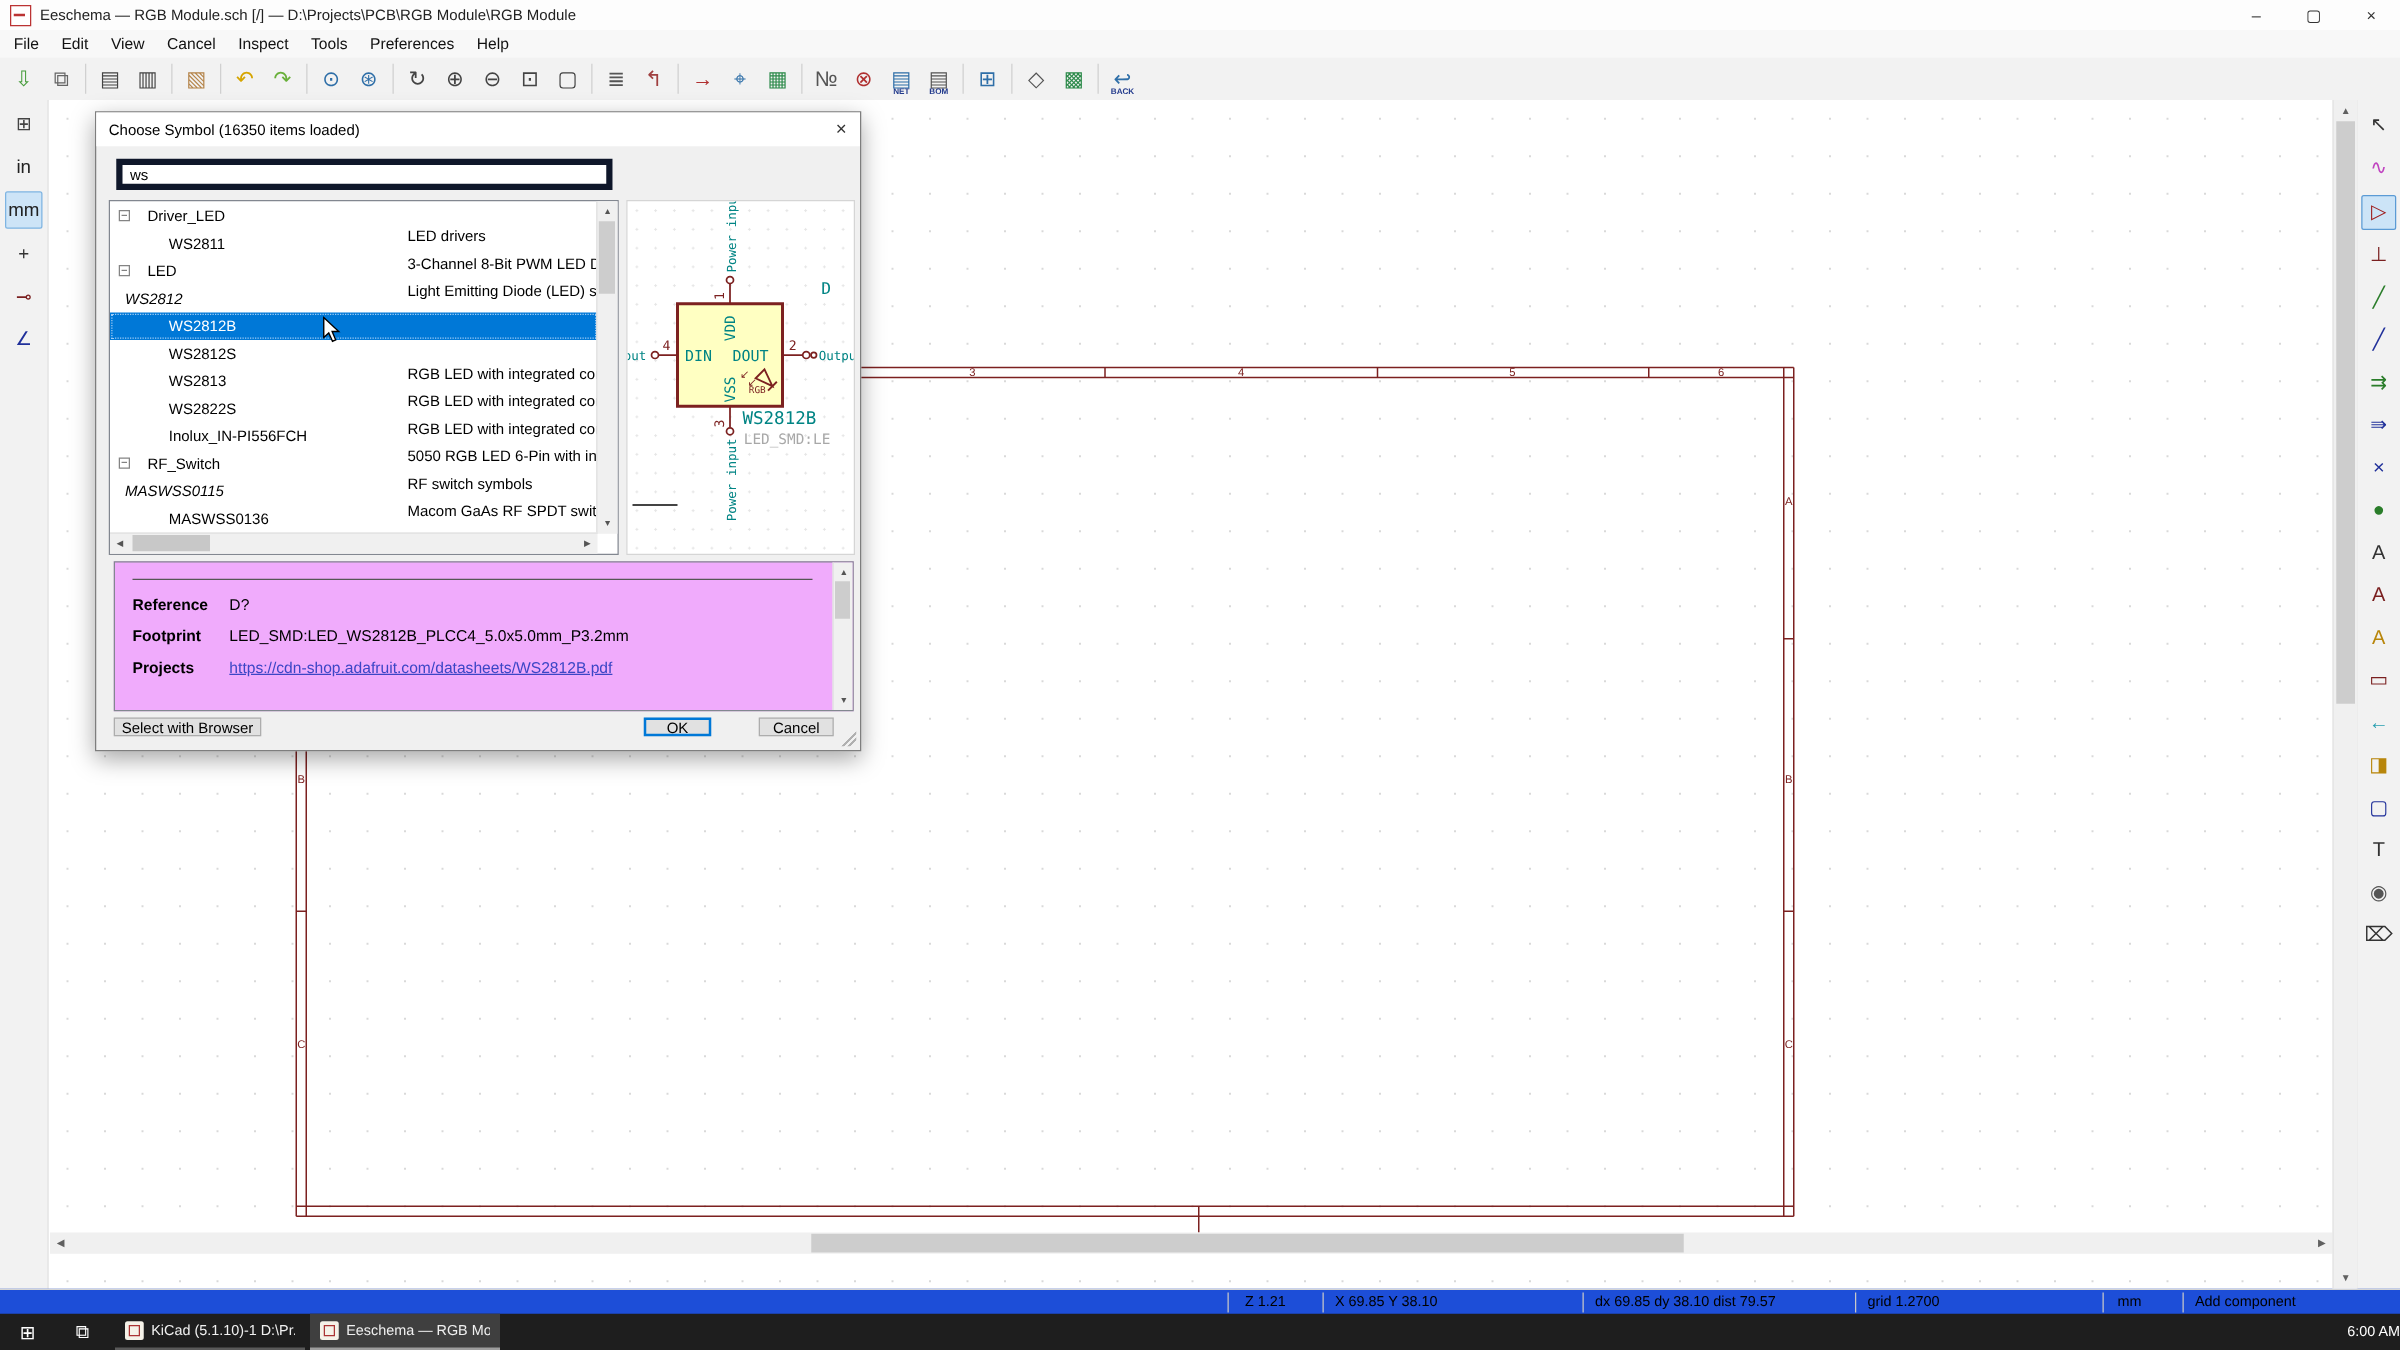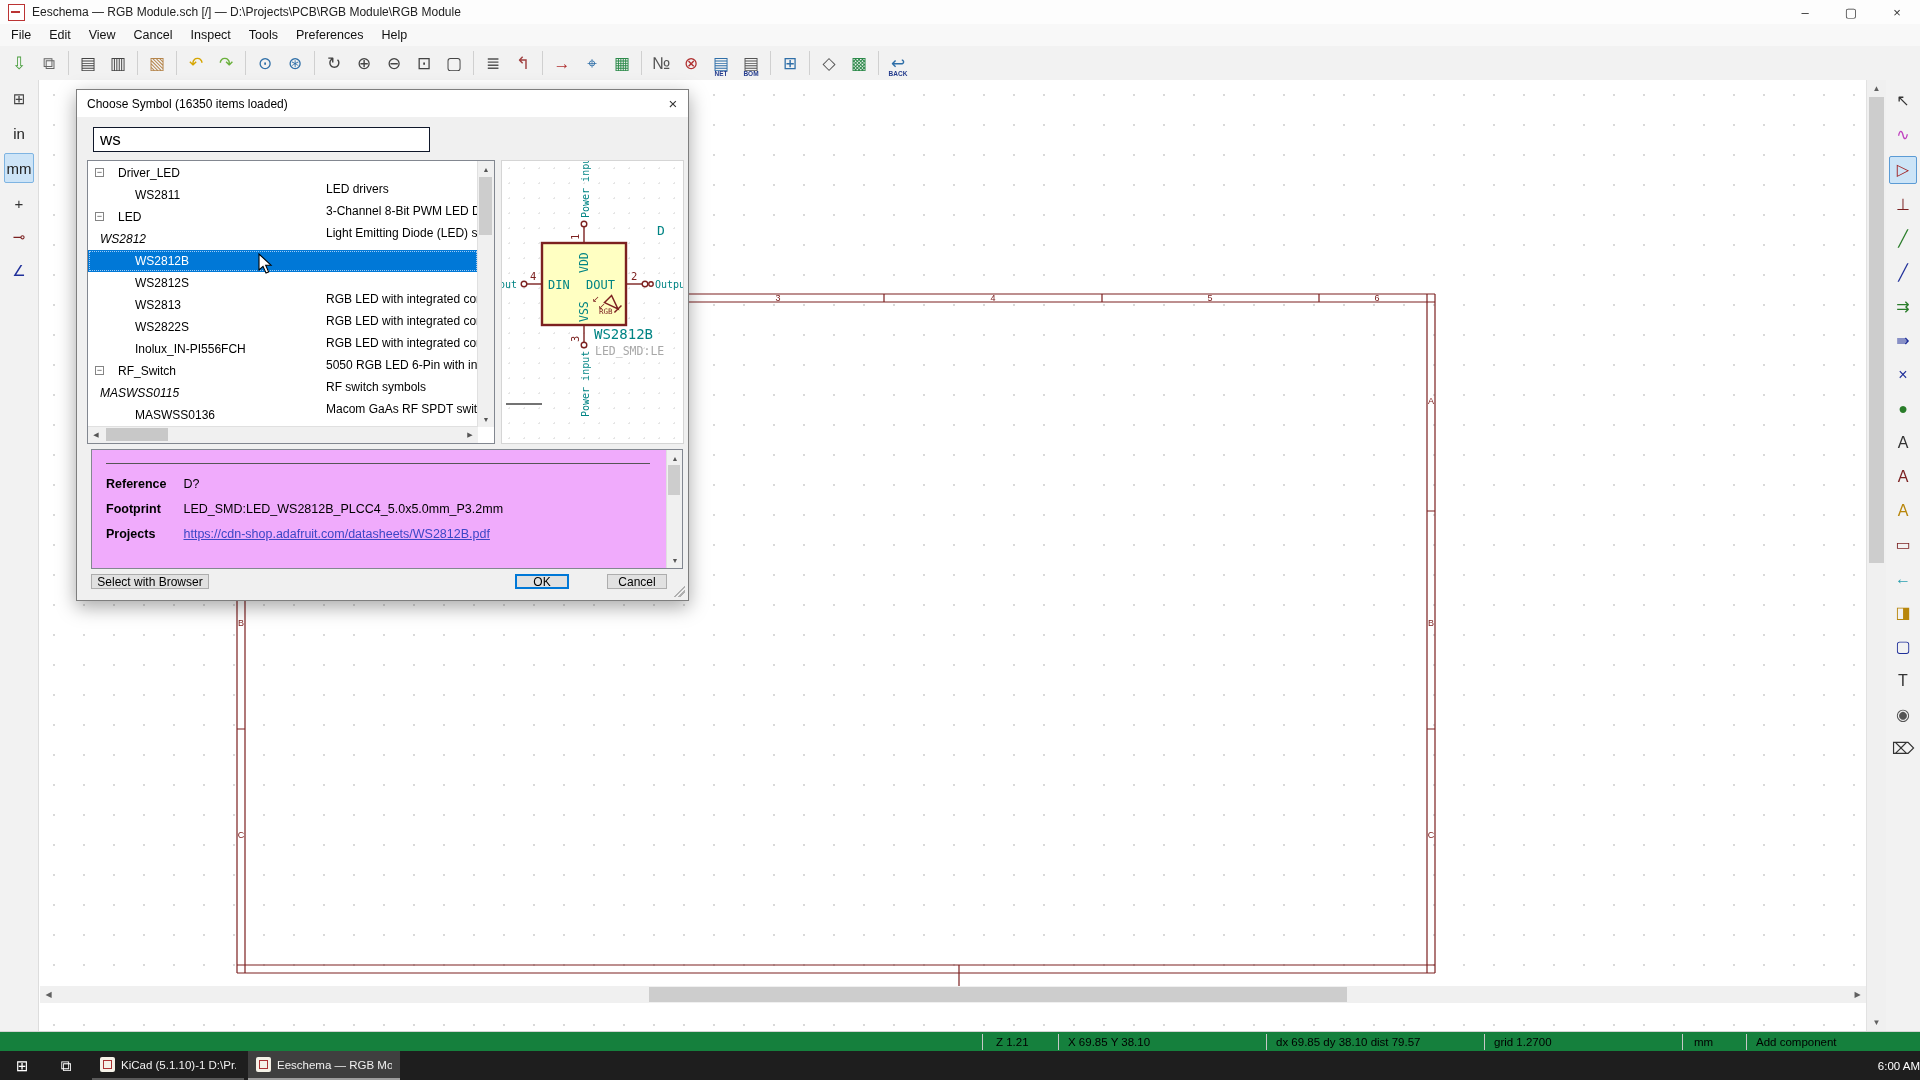--- a/index.html
+++ b/index.html
@@ -33,41 +33,41 @@
     background-image:radial-gradient(#d9d9d9 1px, transparent 1px);background-size:30px 30px;}
   #sheet-svg{position:absolute;left:0;top:0;z-index:2;pointer-events:none;}
   
   #vscroll{position:absolute;right:34px;top:0;width:19px;height:951px;background:#f0f0f0;border-left:1px solid #e2e2e2;z-index:3;}
   .sb-arrow{position:absolute;left:0;width:100%;height:17px;color:#606060;font-size:8px;display:flex;align-items:center;justify-content:center;}
   #vthumb{position:absolute;left:2px;top:17px;width:15px;height:466px;background:#cdcdcd;}
   #hscroll{position:absolute;left:40px;top:906px;width:1826px;height:17px;background:#f0f0f0;z-index:3;}
   #hthumb{position:absolute;top:1px;left:609px;width:698px;height:15px;background:#cdcdcd;}
   .hsb-arrow{position:absolute;top:0;height:17px;width:17px;color:#606060;font-size:8px;display:flex;align-items:center;justify-content:center;}
   
-  #statusbar{position:absolute;left:0;top:1031px;width:1920px;height:20px;background:#15803d;border-top:1px solid #d4d4d4;font-size:11.5px;}
+  #statusbar{position:absolute;left:0;top:1031px;width:1920px;height:20px;background:#1d4ed8;border-top:1px solid #d4d4d4;font-size:11.5px;}
   .st-cell{position:absolute;top:0;line-height:20px;white-space:nowrap;}
   .st-sep{position:absolute;top:2px;bottom:2px;width:1px;background:#c8c8c8;}
   
   #taskbar{position:absolute;left:0;top:1051px;width:1920px;height:29px;background:#1e1e1e;display:flex;align-items:stretch;}
   #start-btn,#taskview-btn{width:44px;display:flex;align-items:center;justify-content:center;color:#fff;font-size:15px;}
   #taskapps{display:flex;margin-left:4px;}
   .tb-app{width:152px;margin-right:4px;display:flex;align-items:center;gap:6px;padding:0 8px;border-bottom:2px solid #5a5a5a;box-sizing:border-box;}
   .tb-app.active{background:#3f3f3f;border-bottom-color:#9e9e9e;}
   .app-label{color:#f0f0f0;font-size:11.5px;white-space:nowrap;overflow:hidden;}
   .app-ico{width:15px;height:15px;background:#f5f2e8;border-radius:2px;position:relative;flex:none;}
   .app-ico:before{content:"";position:absolute;left:3px;top:3px;width:9px;height:9px;border:1.5px solid #a33;box-sizing:border-box;}
   #clock{margin-left:auto;color:#fff;font-size:11.5px;display:flex;align-items:center;padding-right:0;}
   
   #dialog{position:absolute;left:76px;top:89px;width:613px;height:512px;background:#f0f0f0;border:1px solid #7e7e7e;
           box-shadow:0 6px 18px rgba(0,0,0,.35);z-index:10;box-sizing:border-box;}
   #dlg-titlebar{position:absolute;left:0;top:0;right:0;height:27px;background:#ffffff;display:flex;align-items:center;}
   #dlg-title{margin-left:10px;font-size:12px;}
   #dlg-close{margin-left:auto;width:30px;height:23px;display:flex;align-items:center;justify-content:center;font-size:15px;color:#333;}
-  #dlg-search{position:absolute;left:16px;top:37px;width:337px;height:25px;border:1px solid #0f172a;background:#fff;
-              font-family:"Liberation Sans",sans-serif;font-size:17px;padding:0 6px;box-sizing:border-box;}
+  #dlg-search{position:absolute;left:16px;top:37px;width:397px;height:25px;border:5px solid #0f172a;background:#fff;
+              font-family:"Liberation Sans",sans-serif;font-size:12px;padding:0 6px;box-sizing:border-box;}
   #symlist-box{position:absolute;left:10px;top:70px;width:408px;height:284px;background:#fff;border:1px solid #828790;box-sizing:border-box;}
   #symlist{position:absolute;left:0;top:1px;right:16px;bottom:16px;overflow:hidden;}
   .list-row{position:relative;height:22px;line-height:22px;font-size:12px;white-space:nowrap;}
   .list-row .li-name{margin-left:47px;}
   .list-row.group .li-name{margin-left:30px;}
   .li-name.italic{font-style:italic;margin-left:12px;}
   .li-desc{position:absolute;left:238px;top:16px;}
   .list-row.selected{background:#0078d7;color:#fff;outline:1px dotted #9ecbf5;outline-offset:-2px;}
   .expander{position:absolute;left:7px;top:6px;width:9px;height:9px;border:1px solid #848484;background:#fff;color:#444;
             font-size:9px;line-height:7px;text-align:center;box-sizing:border-box;}

